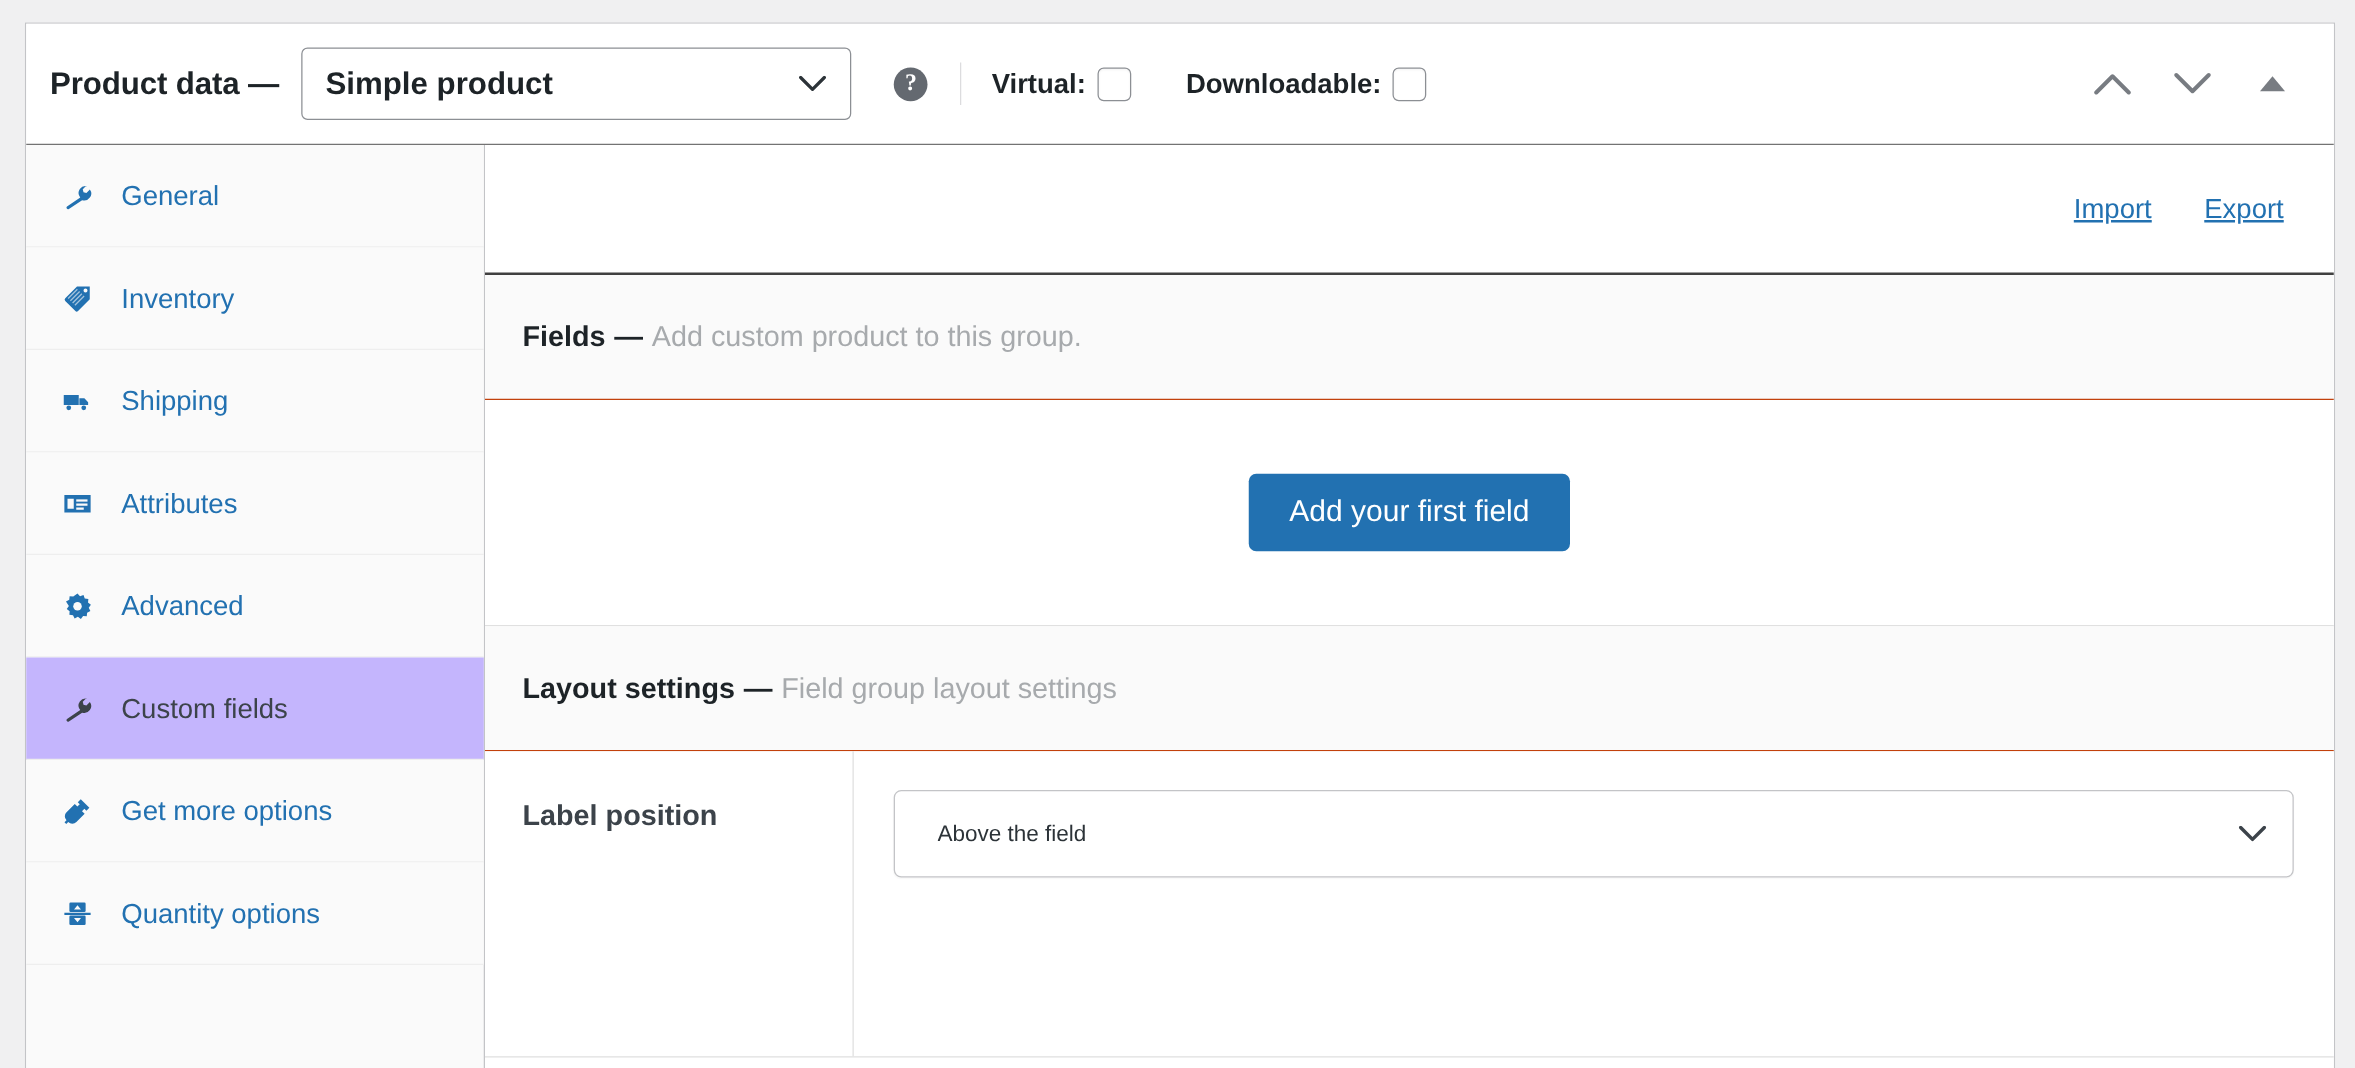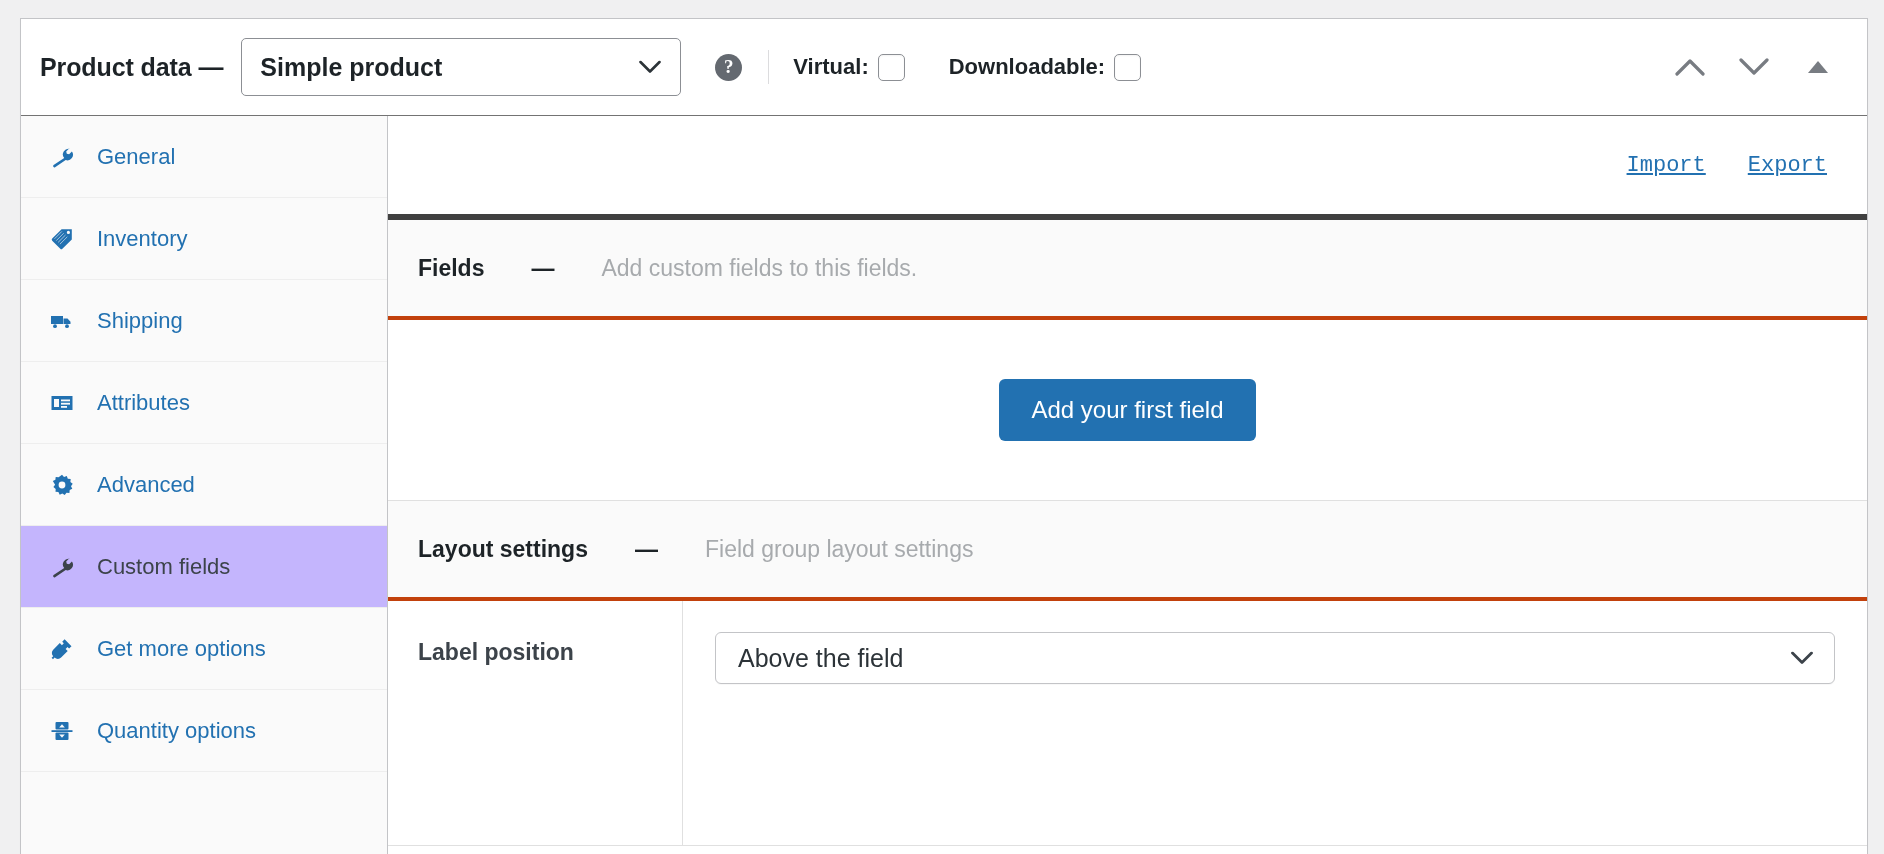--- a/index.html
+++ b/index.html
@@ -152,45 +152,43 @@
     color: #2271b1;
   }
   .side-item.active .side-icon { color: #3c434a; }
   .side-icon svg { display: block; }
 
   
   .content { flex: 1 1 auto; background: #fff; min-width: 0; }
 
   .toolbar {
     height: 104px;
-    border-bottom: 6px solid #404040;
+    border-bottom: 2px solid #404040;
     display: flex;
     align-items: center;
     justify-content: flex-end;
     padding-right: 40px;
     gap: 42px;
     background: #fff;
-    font-family: Liberation Mono, monospace;
   }
   .tool-link {
     color: #2271b1;
     font-size: 22px;
     text-decoration: underline;
     cursor: pointer;
   }
 
   .section-head {
     background: #fafafa;
-    border-bottom: 4px solid #c2410c;
+    border-bottom: 1px solid #c2410c;
     padding: 0 0 0 30px;
     height: 100px;
     display: flex;
     align-items: center;
     font-size: 23px;
-    gap: 40px;
   }
   .sh-title { font-weight: bold; color: #1d2327; }
   .sh-dash { font-weight: bold; color: #1d2327; margin: 0 7px; }
   .sh-desc { color: #a7aaad; }
 
   .empty-zone {
     height: 181px;
     display: flex;
     align-items: center;
     justify-content: center;
@@ -218,28 +216,28 @@
   }
   .field-label {
     font-size: 23px;
     font-weight: bold;
     color: #3c434a;
   }
   .field-input-col { flex: 1 1 auto; padding: 31px 32px 0 32px; min-width: 0; }
   .sel-wrap { position: relative; }
   .wide-select {
     width: 100%;
-    height: 52px;
+    height: 70px;
     border: 1px solid #c3c4c7;
     border-radius: 6px;
     background: #fff;
     font-family: "Liberation Sans", sans-serif;
-    font-size: 25px;
+    font-size: 18px;
     color: #2c3338;
-    padding: 0 52px 0 22px;
+    padding: 0 52px 0 34px;
     appearance: none;
     -webkit-appearance: none;
     cursor: pointer;
     box-shadow: 0 1px 1px rgba(0,0,0,.03);
   }
   .wide-chev { right: 22px; top: 50%; transform: translateY(-50%); }
 </style>
 </head>
 <body>
 
@@ -386,21 +384,21 @@
     <div class="content">
 
       <div class="toolbar">
         <span class="tool-link">Import</span>
         <span class="tool-link">Export</span>
       </div>
 
       <div class="section-head">
         <span class="sh-title">Fields</span>
         <span class="sh-dash">—</span>
-        <span class="sh-desc">Add custom fields to this fields.</span>
+        <span class="sh-desc">Add custom product to this group.</span>
       </div>
 
       <div class="empty-zone">
         <button class="primary-btn">Add your first field</button>
       </div>
 
       <div class="section-head">
         <span class="sh-title">Layout settings</span>
         <span class="sh-dash">—</span>
         <span class="sh-desc">Field group layout settings</span>

